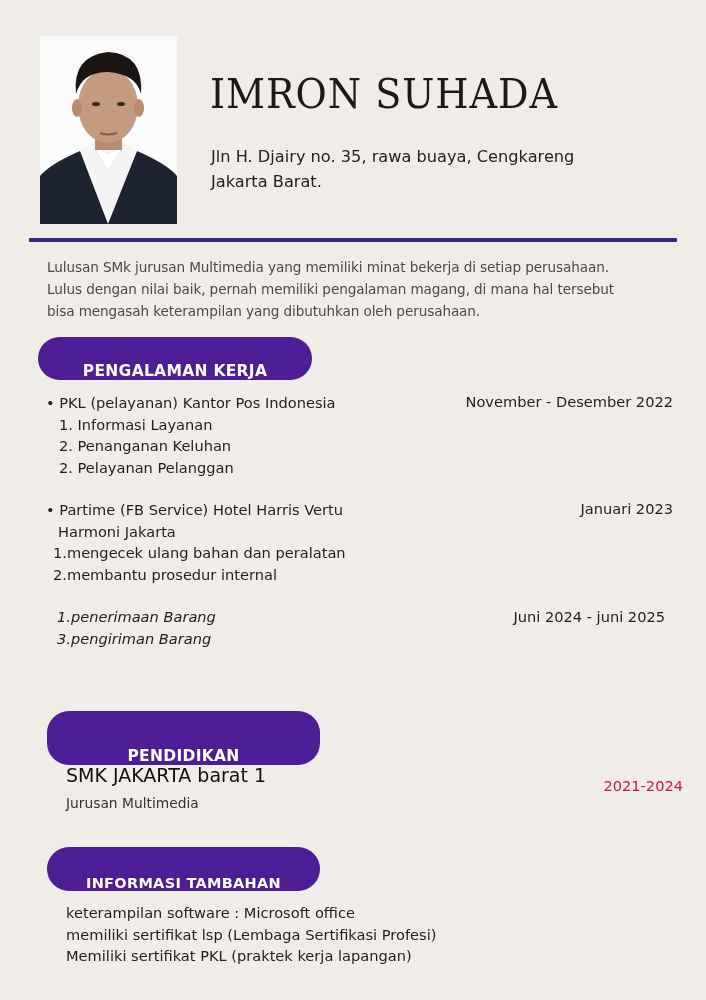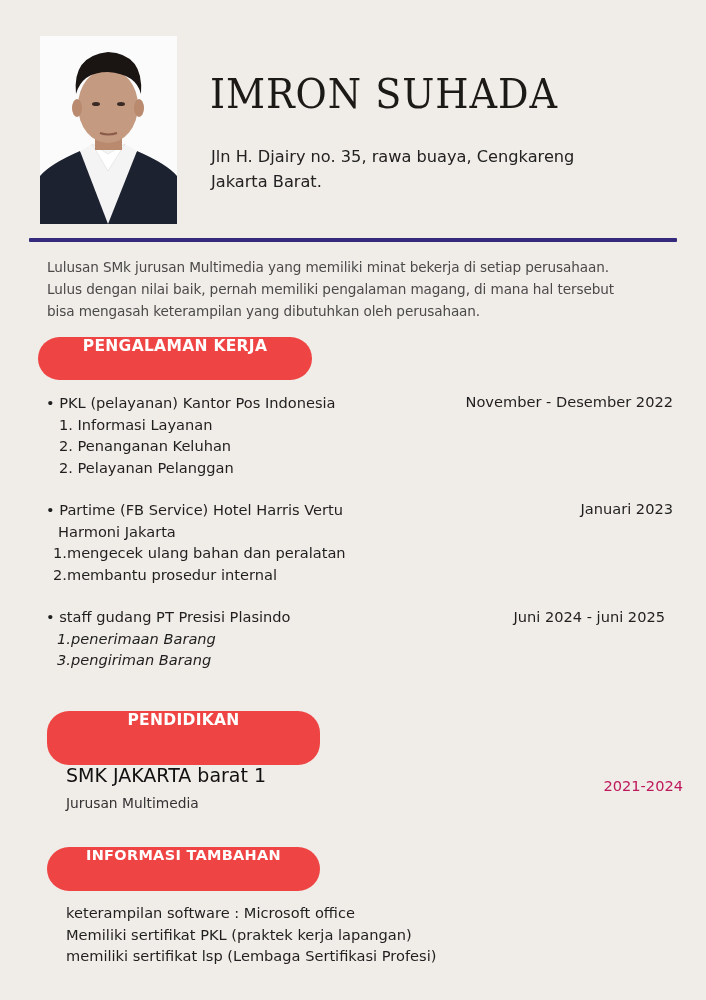--- a/index.html
+++ b/index.html
@@ -39,23 +39,23 @@
 
   
   .summary {
     left: 47px; top: 256px; width: 630px;
     font-size: 13.6px; line-height: 22px; color: #4a4a4a;
     letter-spacing: -0.1px;
   }
 
   
   .pill {
-    background: #ef4444; color: #ffffff;
+    background: #4c1d95; color: #ffffff;
     border-radius: 22px;
-    display: flex; align-items: flex-start; justify-content: center;
+    display: flex; align-items: flex-end; justify-content: center;
     font-weight: bold; font-size: 15.5px; letter-spacing: 0.3px;
   }
   .pill-exp { left: 38px; top: 337px; width: 274px; height: 43px; }
   .pill-edu { left: 47px; top: 711px; width: 273px; height: 54px; }
   .pill-info { left: 47px; top: 847px; width: 273px; height: 44px; font-size: 14.5px; }
 
   
   .txt { font-size: 14.6px; line-height: 21.5px; color: #1f1f1f; white-space: nowrap; }
   .date { font-size: 14.6px; color: #1f1f1f; white-space: nowrap; text-align: right; }
 
@@ -126,35 +126,34 @@
   <div>• Partime (FB Service) Hotel Harris Vertu</div>
   <div style="padding-left:12px;">Harmoni Jakarta</div>
   <div style="padding-left:7px;">
     <div>1.mengecek ulang bahan dan peralatan</div>
     <div>2.membantu prosedur internal</div>
   </div>
 </div>
 <div class="abs date" style="right:33px; top:500px;">Januari 2023</div>
 
 <div class="abs txt" style="left:46px; top:606px;">
-  <div>• staff gudang PT Presisi Plasindo</div>
   <div style="padding-left:11px;font-style:italic;">
     <div>1.penerimaan Barang</div>
     <div>3.pengiriman Barang</div>
   </div>
 </div>
 <div class="abs date" style="right:41px; top:608px;">Juni 2024 - juni 2025</div>
 
 <div class="abs pill pill-edu">
   <span>PENDIDIKAN</span>
 </div>
 <div class="abs school">SMK JAKARTA barat 1</div>
 <div class="abs major">Jurusan Multimedia</div>
 <div class="abs edu-date">2021-2024</div>
 
 <div class="abs pill pill-info">
   <span>INFORMASI TAMBAHAN</span>
 </div>
 <div class="abs info">
   <div>keterampilan software : Microsoft office</div>
+  <div>memiliki sertifikat lsp (Lembaga Sertifikasi Profesi)</div>
   <div>Memiliki sertifikat PKL (praktek kerja lapangan)</div>
-  <div>memiliki sertifikat lsp (Lembaga Sertifikasi Profesi)</div>
 </div>
 
 </body></html>

